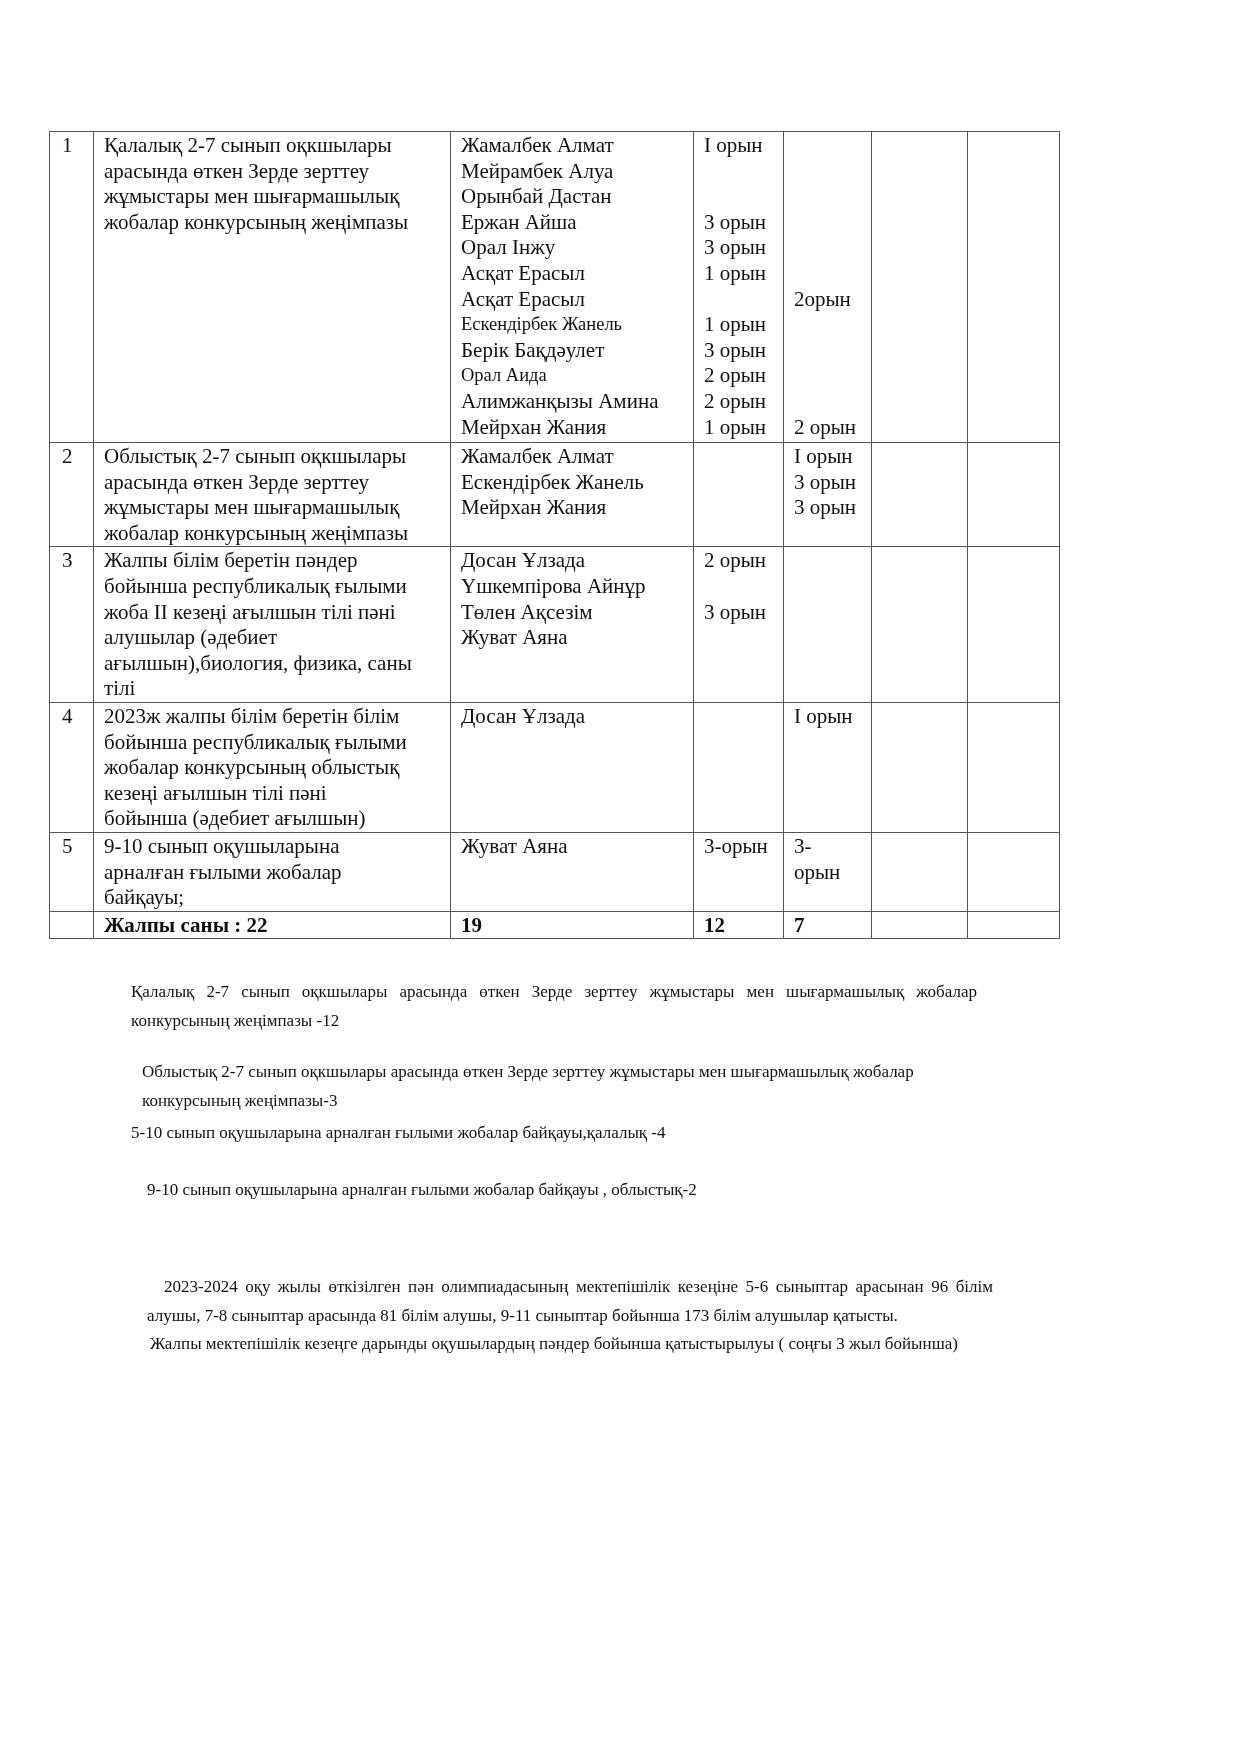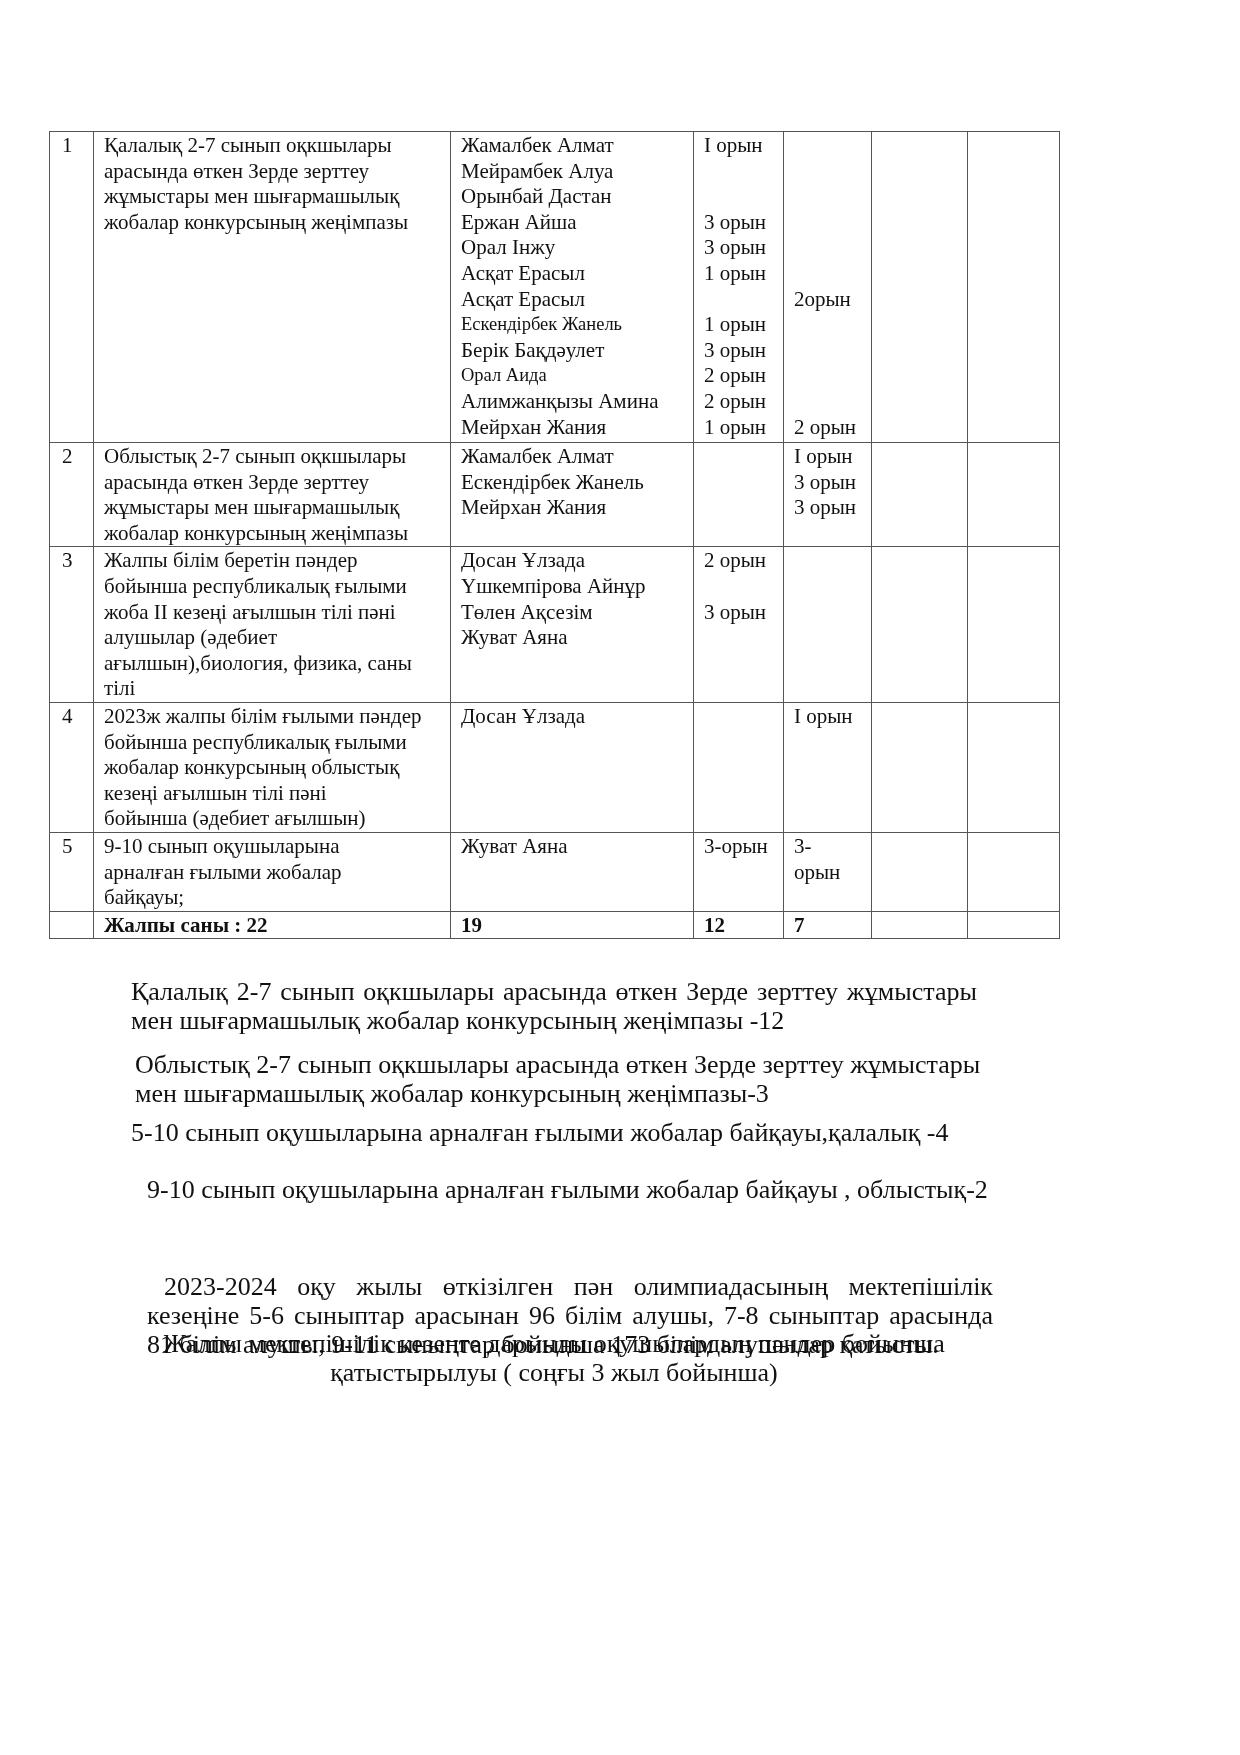--- a/index.html
+++ b/index.html
@@ -26,21 +26,21 @@
   col.c0 { width: 44px; }
   col.c1 { width: 357px; }
   col.c2 { width: 243px; }
   col.c3 { width: 90px; }
   col.c4 { width: 88px; }
   col.c5 { width: 96px; }
   col.c6 { width: 92px; }
 
   .para {
     position: absolute; left: 131px; width: 846px;
-    font-size: 26px; line-height: 29px; text-align: justify;
+    font-size: 17px; line-height: 29px; text-align: justify;
   }
   .para.p1 { top: 977px; text-align-last: left; }
   .para.p2 { top: 1046px; text-align: left; }
   .para.p3 { top: 1118px; text-align: left; }
   .para.p4 { top: 1159px; text-align: left; }
   .para.p5 { top: 1256px; text-indent: 17px; }
   .para.p6 { top: 1329px; text-align: center; }
 </style>
 </head>
 <body>
@@ -162,21 +162,21 @@
           </td>
           <td></td>
           <td></td>
           <td></td>
         </tr>
         <tr style="height: 130px;">
           <td class="num">
             <span class="line">4</span>
           </td>
           <td>
-            <span class="line">2023ж жалпы білім ғылыми пәндер</span>
+            <span class="line">2023ж жалпы білім беретін білім</span>
             <span class="line">бойынша республикалық ғылыми</span>
             <span class="line">жобалар конкурсының облыстық</span>
             <span class="line">кезеңі ағылшын тілі пәні</span>
             <span class="line">бойынша (әдебиет ағылшын)</span>
           </td>
           <td>
             <span class="line">Досан Ұлзада</span>
           </td>
           <td></td>
           <td>
@@ -213,18 +213,18 @@
           <td>19</td>
           <td>12</td>
           <td>7</td>
           <td></td>
           <td></td>
         </tr>
       </tbody>
   </table>
 
   <p class="para p1" style="margin:0">Қалалық 2-7 сынып оқкшылары арасында өткен Зерде зерттеу жұмыстары мен шығармашылық жобалар конкурсының жеңімпазы -12</p>
-  <p class="para p2" style="margin:4px">Облыстық  2-7 сынып оқкшылары арасында өткен Зерде зерттеу жұмыстары мен шығармашылық жобалар конкурсының жеңімпазы-3</p>
+  <p class="para p2" style="margin:11px">Облыстық  2-7 сынып оқкшылары арасында өткен Зерде зерттеу жұмыстары мен шығармашылық жобалар конкурсының жеңімпазы-3</p>
   <p class="para p3" style="margin:0">5-10 сынып оқушыларына арналған ғылыми жобалар байқауы,қалалық -4</p>
   <p class="para p4" style="margin:16px">9-10 сынып оқушыларына арналған ғылыми жобалар  байқауы , облыстық-2</p>
   <p class="para p5" style="margin:16px">2023-2024 оқу жылы өткізілген пән олимпиадасының мектепішілік кезеңіне 5-6 сыныптар арасынан 96 білім алушы, 7-8 сыныптар арасында 81 білім алушы, 9-11 сыныптар бойынша 173 білім алушылар қатысты.</p>
   <p class="para p6" style="margin:0">Жалпы мектепішілік кезеңге дарынды оқушылардың пәндер бойынша қатыстырылуы ( соңғы 3 жыл бойынша)</p>
 </div>
 
 </body></html>

